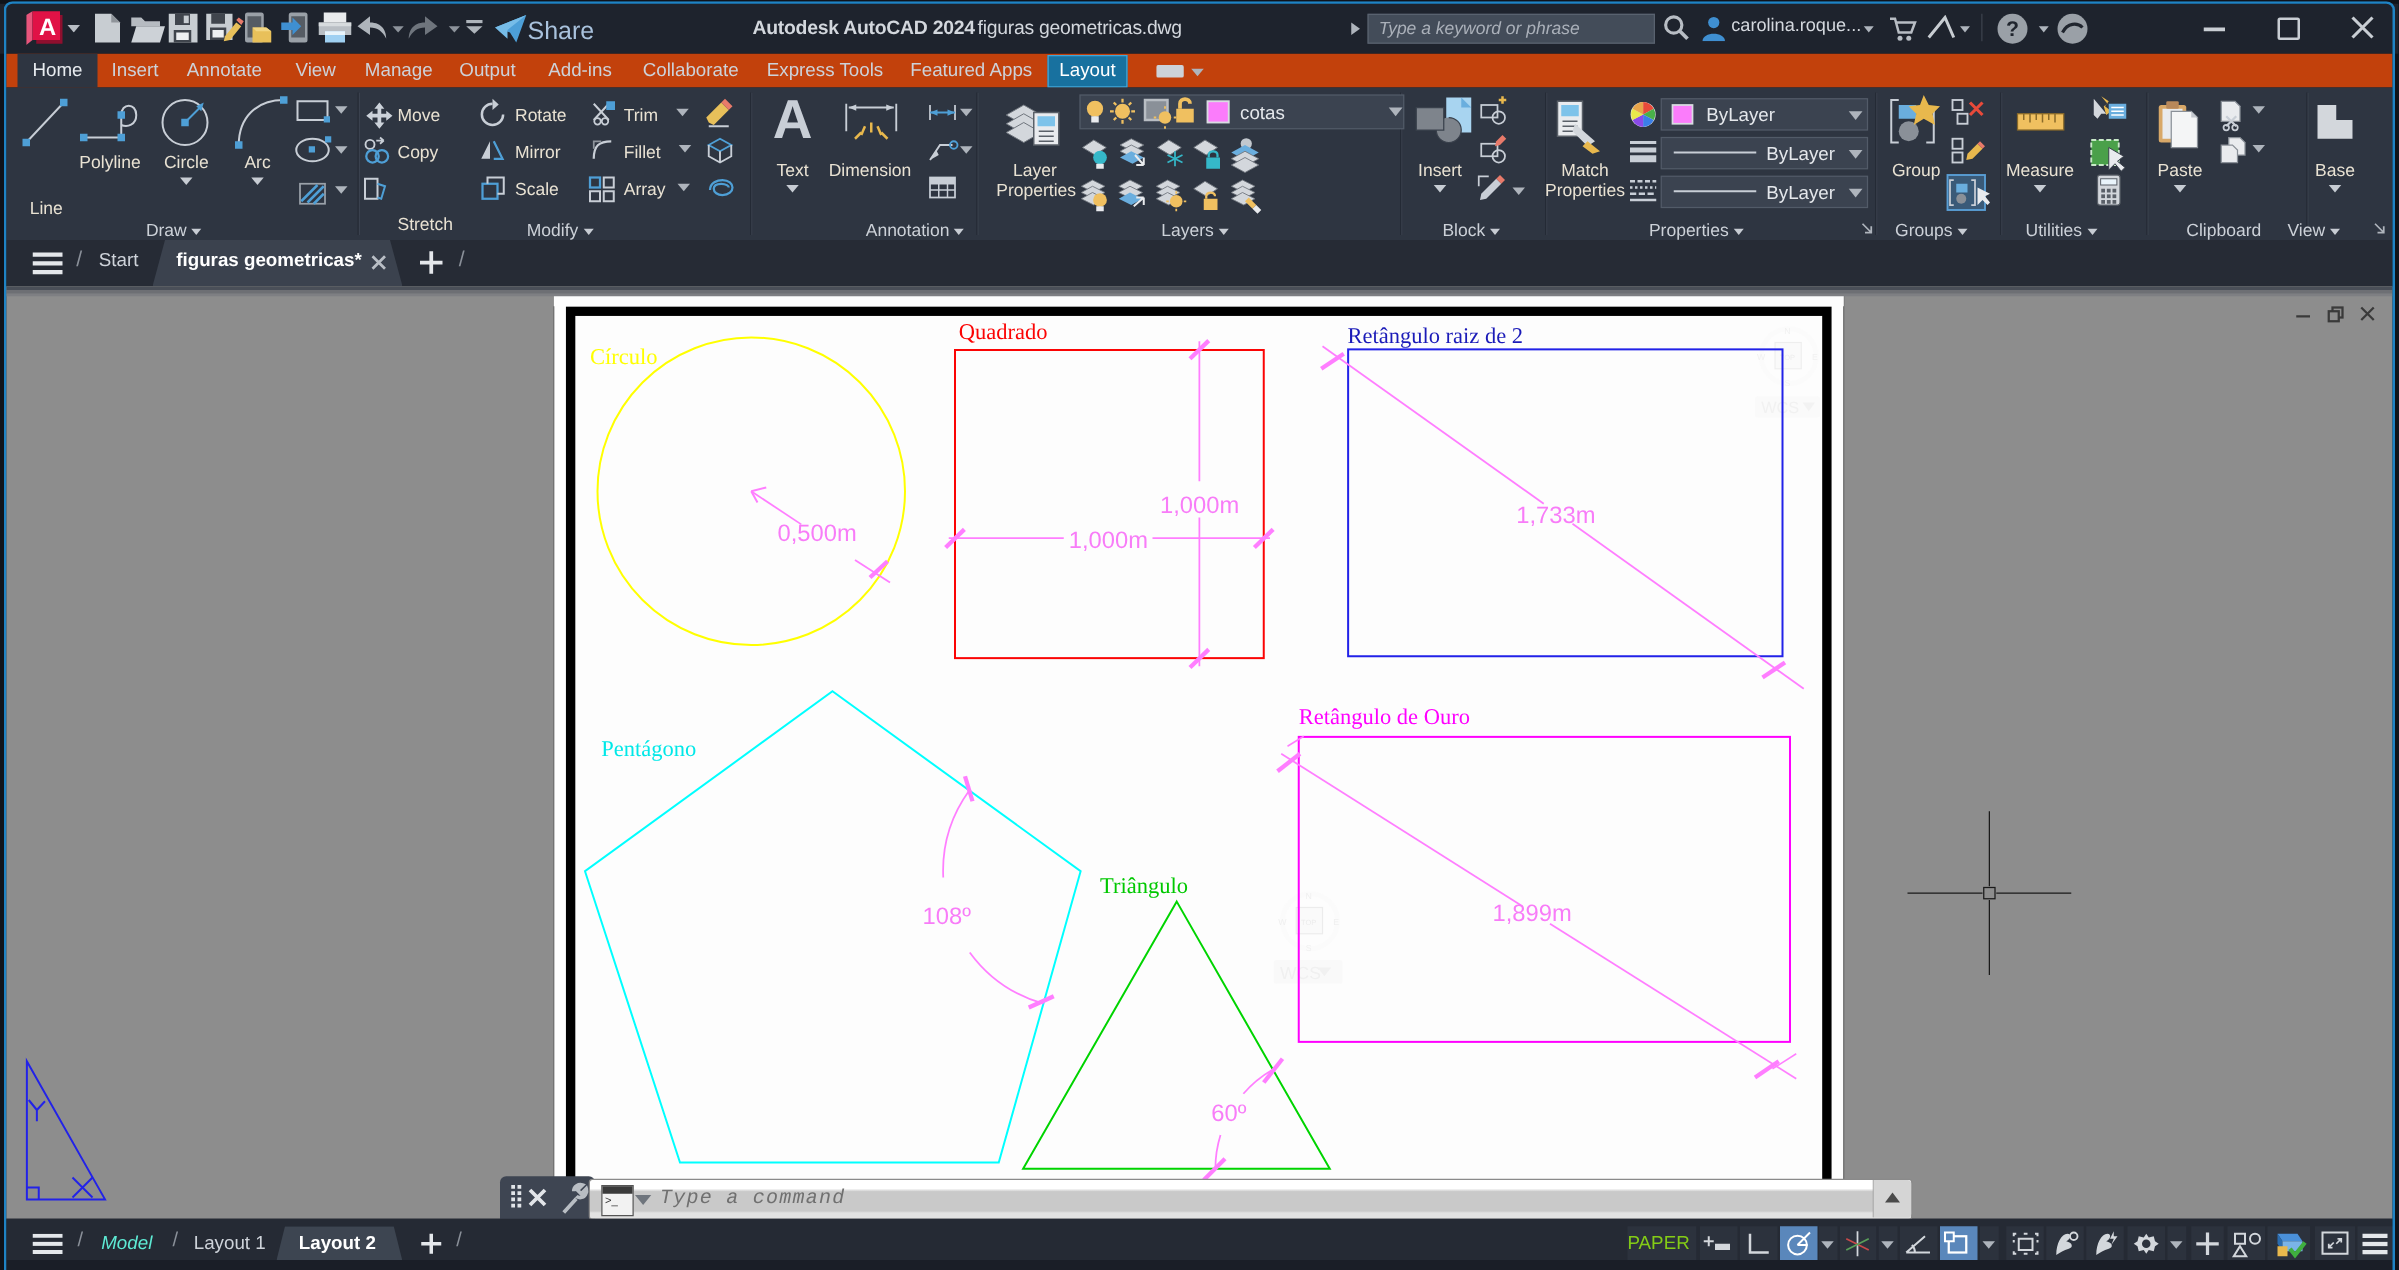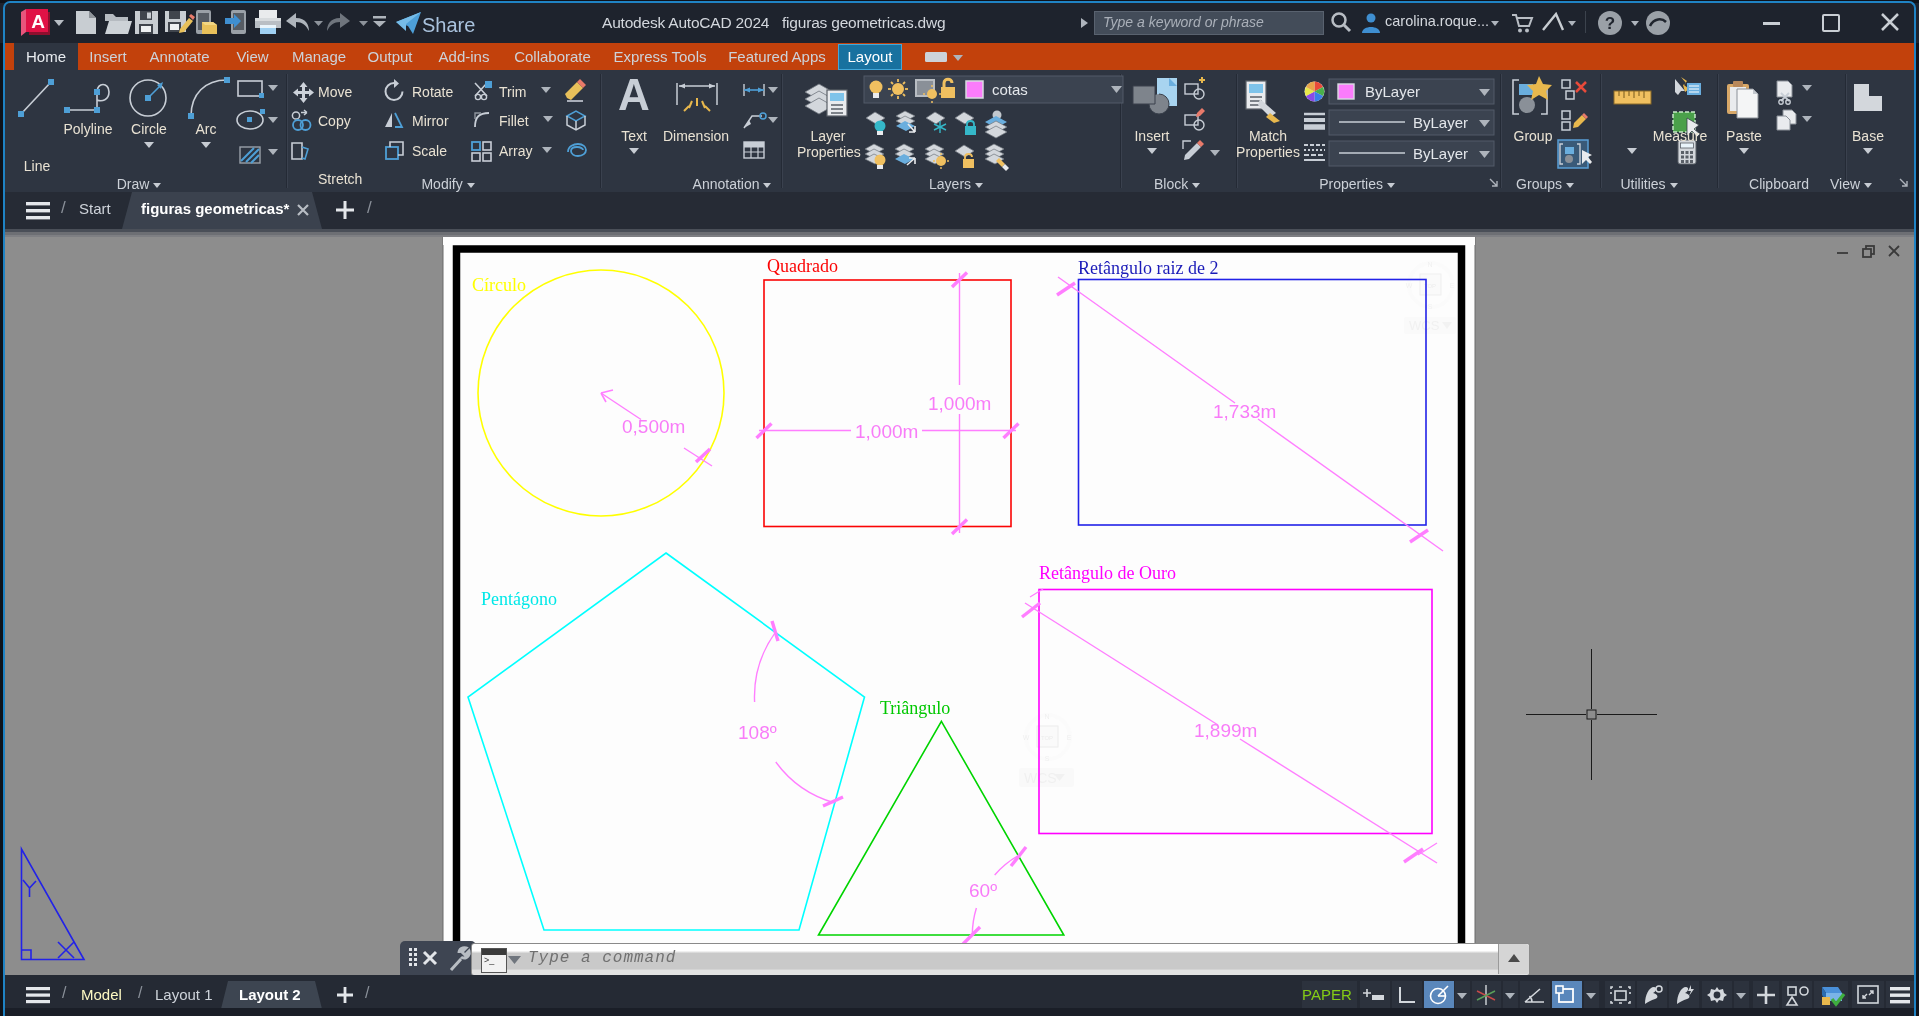--- a/index.html
+++ b/index.html
@@ -113,21 +113,21 @@
           <rect x="2" y="7" width="13" height="2.5" fill="#aeb4bb"></rect>
           <polygon points="2,12 15,12 8.5,18" fill="#aeb4bb"></polygon>
         </g>
 
       <g transform="translate(395,0)">
           <polygon points="1,13 26,3 18,25 13,17" fill="#4d9fd8"></polygon>
           <polygon points="1,13 26,3 11,15 11,22" fill="#76bce8"></polygon>
         </g>
     </svg>
     <div class="abs" style="left:422px;top:11px;font-size:20px;color:#a9c2dd;">Share</div>
-    <div class="abs" style="left:602px;top:11px;font-size:15.5px;letter-spacing:-0.2px;color:#d3d7dd;">Autodesk AutoCAD 2024</div>
+    <div class="abs" style="left:602px;top:11px;font-size:15.5px;letter-spacing:-0.2px;color:#d3d7dd;font-weight:bold;">Autodesk AutoCAD 2024</div>
     <div class="abs" style="left:782px;top:11px;font-size:15.5px;letter-spacing:-0.2px;color:#d3d7dd;">figuras geometricas.dwg</div>
 
     <svg class="abs" style="left:1078px;top:14px" width="12" height="12">
         <polygon points="3,1 10,6 3,11" fill="#aeb4bc"></polygon>
       </svg>
     <div class="abs" style="left:1094px;top:8px;width:228px;height:22px;background:#434c59;border:1px solid #59626f;">
       <div style="margin:2px 0 0 8px;font-size:14px;font-style:italic;color:#aab0b9;">Type a keyword or phrase</div>
     </div>
     <svg class="abs" style="left:1330px;top:8px" width="22" height="22">
         <circle cx="9" cy="9" r="6.5" fill="none" stroke="#b8bdc4" stroke-width="2.5"></circle>
@@ -643,21 +643,21 @@
         <polygon points="3,1 13,1 8,7" fill="#c7ccd3"></polygon>
       </svg>
     <div class="pnl-title" style="left:1143px;width:58px;">Block <span class="darr"></span></div>
     <div class="biglabel" style="left:1227px;top:58px;width:72px;">Match<br>Properties</div>
     <div class="pnl-title" style="left:1310px;width:84px;">Properties <span class="darr"></span></div>
     <svg class="abs" style="left:1483px;top:107px" width="12" height="12">
         <path d="M2 2 L9 9 M9 4 L9 9 L4 9" stroke="#aeb4bc" stroke-width="1.4" fill="none"></path>
       </svg>
     <div class="biglabel" style="left:1500px;top:58px;width:56px;">Group</div>
     <div class="pnl-title" style="left:1505px;width:70px;">Groups <span class="darr"></span></div>
-    <div class="biglabel" style="left:1592px;top:58px;width:70px;margin-left:48px;">Measure</div>
+    <div class="biglabel" style="left:1592px;top:58px;width:70px;">Measure</div>
     <svg class="abs" style="left:1619px;top:77px" width="16" height="8">
         <polygon points="3,1 13,1 8,7" fill="#c7ccd3"></polygon>
       </svg>
     <div class="pnl-title" style="left:1607px;width:74px;">Utilities <span class="darr"></span></div>
     <div class="biglabel" style="left:1711px;top:58px;width:56px;">Paste</div>
     <svg class="abs" style="left:1731px;top:77px" width="16" height="8">
         <polygon points="3,1 13,1 8,7" fill="#c7ccd3"></polygon>
       </svg>
     <div class="pnl-title" style="left:1734px;width:80px;">Clipboard</div>
     <div class="biglabel" style="left:1835px;top:58px;width:56px;">Base</div>
@@ -848,21 +848,21 @@
   </div>
   <div id="statusbar">
     <svg class="abs" style="left:21px;top:12px" width="26" height="18">
         <g fill="#e4e7eb">
           <rect x="0" y="0" width="24" height="3.2"></rect>
           <rect x="0" y="6.5" width="24" height="3.2"></rect>
           <rect x="0" y="13" width="24" height="3.2"></rect>
         </g>
       </svg>
     <div class="abs" style="left:57px;top:9px;font-size:16px;color:#8a9099;">/</div>
-    <div class="abs" style="left:76px;top:11px;font-size:15px;color:#fef9c3;">Model</div>
+    <div class="abs" style="left:76px;top:11px;font-size:15px;color:#5eead4;font-style:italic;">Model</div>
     <div class="abs" style="left:133px;top:9px;font-size:16px;color:#8a9099;">/</div>
     <div class="abs" style="left:150px;top:11px;font-size:15px;color:#ced3da;">Layout 1</div>
     <div class="abs" style="left:216px;top:6px;width:101px;height:28px;background:#3d4551;clip-path:polygon(7px 0,94px 0,101px 28px,0 28px);"></div>
     <div class="abs" style="left:234px;top:11px;font-size:15px;font-weight:bold;color:#fff;">Layout 2</div>
     <svg class="abs" style="left:330px;top:10px" width="22" height="22">
         <path d="M10 2 L10 18 M2 10 L18 10" stroke="#e4e7eb" stroke-width="2.8"></path>
       </svg>
     <div class="abs" style="left:360px;top:9px;font-size:16px;color:#8a9099;">/</div>
 
     <div class="sbtn" style="left:1297px;width:55px;color:#84cc16;font-size:15px;text-align:left;line-height:28px;">PAPER</div>

